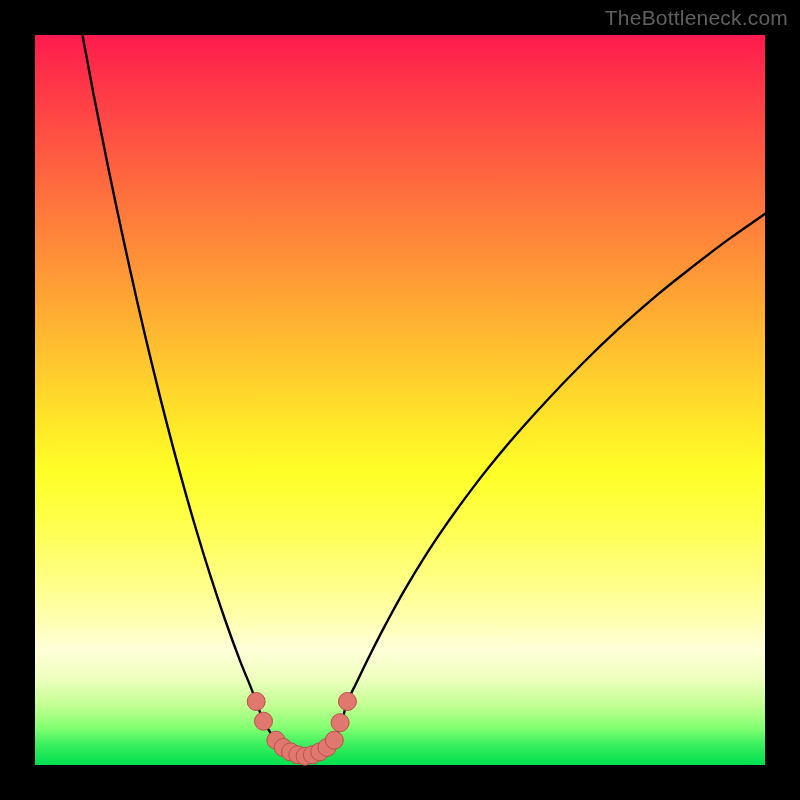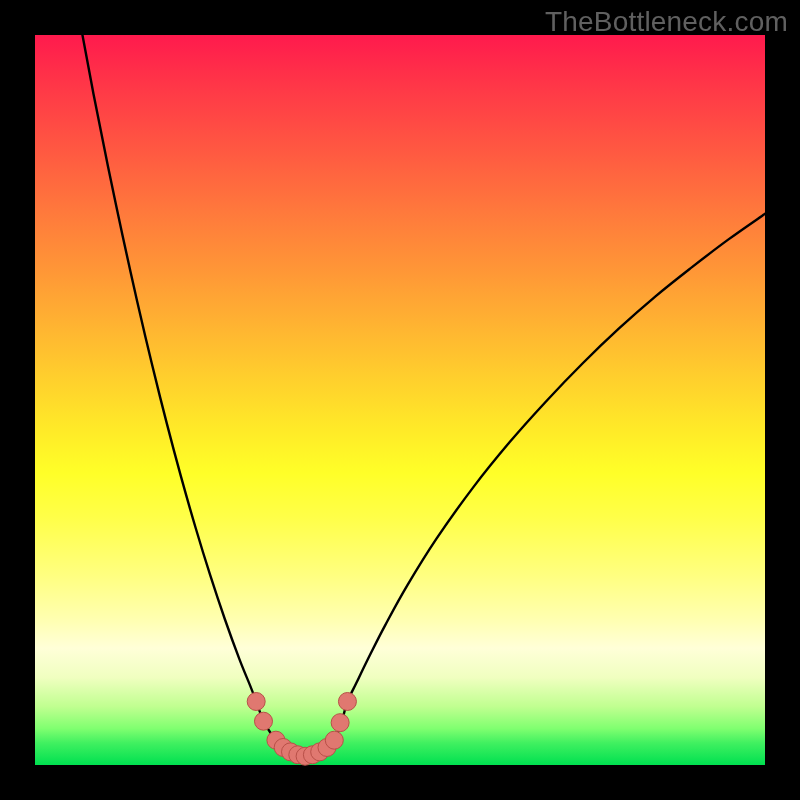--- a/index.html
+++ b/index.html
@@ -47,21 +47,21 @@
       #40f060 97%,
       #20e858 98.5%,
       #00e050 100%
     );
   }
   .watermark {
     position: absolute;
     top: 6px;
     right: 12px;
     color: #606060;
-    font-size: 28px;
+    font-size: 21px;
     font-weight: 500;
     letter-spacing: 0.2px;
     user-select: none;
   }
   svg.curves {
     position: absolute;
     left: 0;
     top: 0;
     width: 730px;
     height: 730px;

